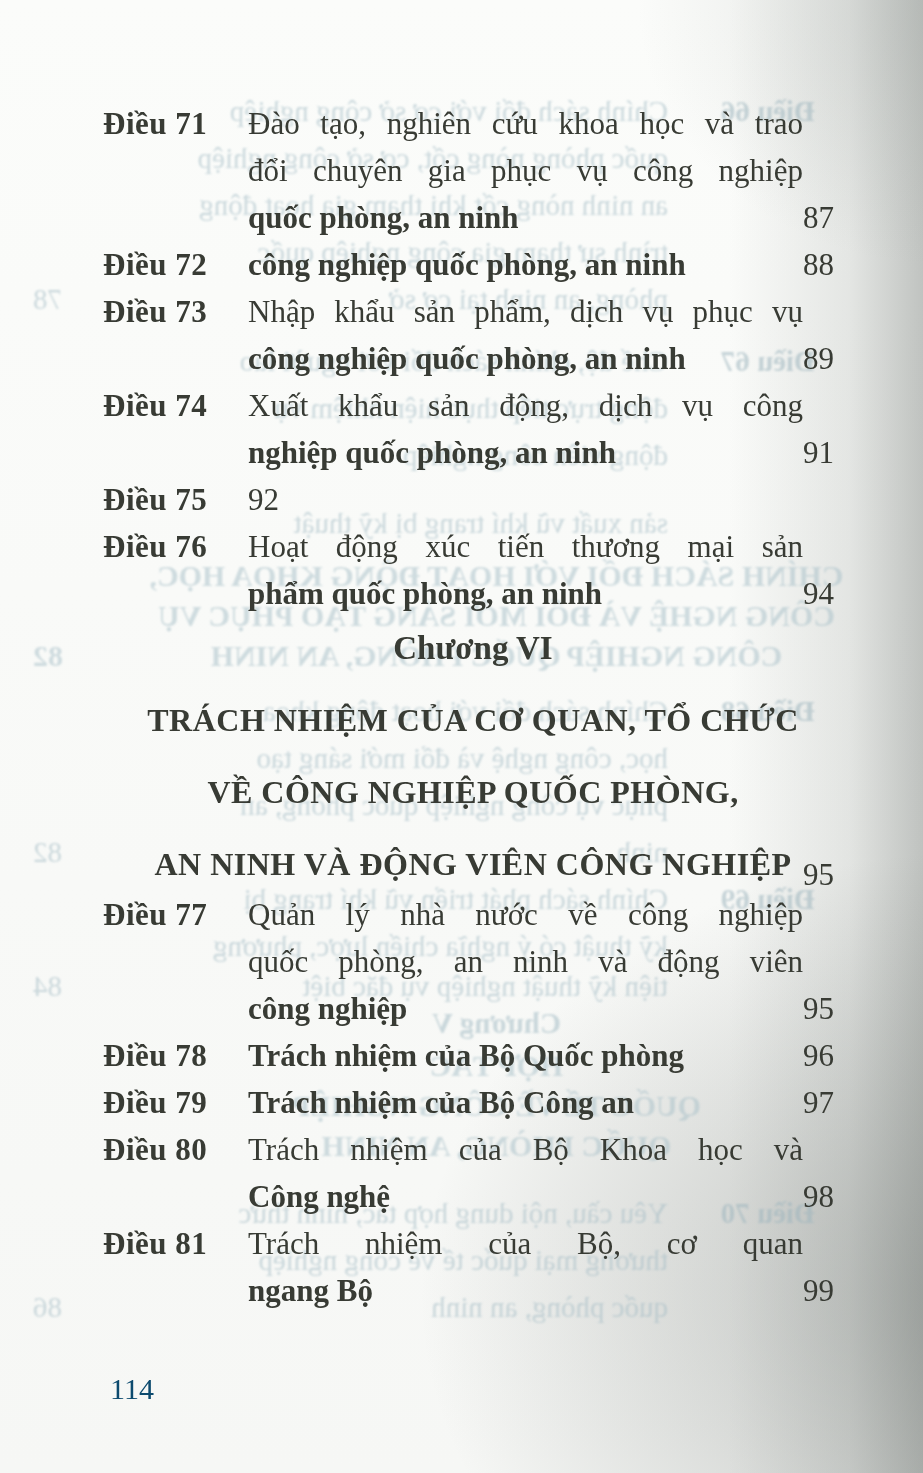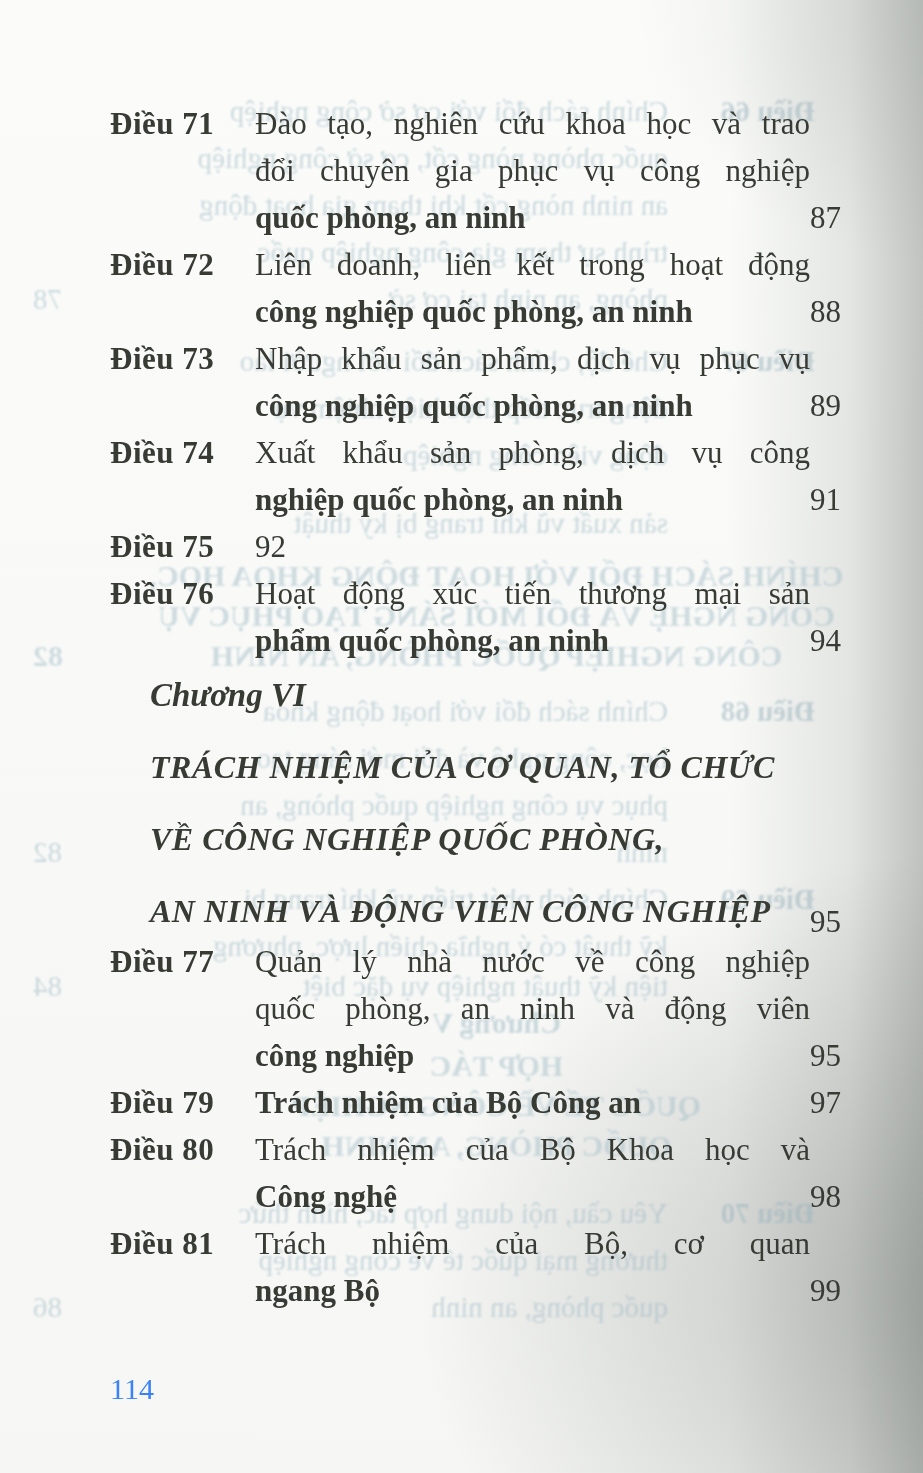--- a/index.html
+++ b/index.html
@@ -26,35 +26,35 @@
     pointer-events:none;
   }
   .ghost-line{position:absolute;left:0;width:923px;height:47px;line-height:47px;}
   .ghost-line .g-label{position:absolute;left:108px;font-weight:bold;color:#9db5be;}
   .ghost-line .g-text{position:absolute;left:255px;width:560px;}
   .ghost-line .g-page{position:absolute;right:33px;text-align:right;}
   .ghost-line.caps{font-weight:bold;text-align:center;padding-right:70px;box-sizing:border-box;font-size:30px;color:#abc2ca;}
   .ghost-line.center{font-weight:bold;text-align:center;padding-right:70px;box-sizing:border-box;}
 
   
-  .toc{position:absolute;left:110px;top:100px;width:780px;font-size:31px;line-height:47px;}
+  .toc{position:absolute;left:103px;top:100px;width:780px;font-size:31px;line-height:47px;}
   .row{display:grid;grid-template-columns:145px 555px 80px;}
   .lbl{font-weight:bold;letter-spacing:.5px;}
   .desc{}
   .desc .jline{text-align:justify;text-align-last:justify;}
   .desc .lline{text-align:left;font-weight:bold;}
   .pg{align-self:end;text-align:left;}
 
   .chap{grid-template-columns:700px 80px;margin-top:11px;margin-bottom:7px;}
-  .chapwrap{padding-left:40px;font-weight:bold;line-height:40px;font-size:32px;font-style:italic;}
+  .chapwrap{padding-left:40px;text-align:center;font-weight:bold;line-height:40px;font-size:32px;}
   .chap-title{font-size:33px;}
   .chap-line{letter-spacing:.5px;margin-top:32px;}
   .chap .pg{transform:translateY(14px);}
 
-  .footer-num{position:absolute;left:110px;top:1372px;font-size:30px;color:#3b82f6;}
+  .footer-num{position:absolute;left:110px;top:1372px;font-size:30px;color:#0c4a6e;}
 </style>
 </head>
 <body>
 
 <div class="page">
 
   <div class="ghost-layer">
       <div class="ghost-line" style="top: 88px;">
         <span class="g-label">Điều 66</span>
         <span class="g-text">Chính sách đối với cơ sở công nghiệp</span>
@@ -137,39 +137,38 @@
           <div class="jline">Đào tạo, nghiên cứu khoa học và trao</div>
           <div class="jline">đổi chuyên gia phục vụ công nghiệp</div>
           <div class="lline">quốc phòng, an ninh</div>
         </div>
     <div class="pg">87</div>
   </div>
 
   <div class="row">
     <div class="lbl">Điều 72</div>
     <div class="desc">
-          <div class="jline">Liên doanh, liên kết trong hoạt động</div>
           <div class="lline">công nghiệp quốc phòng, an ninh</div>
         </div>
     <div class="pg">88</div>
   </div>
 
   <div class="row">
     <div class="lbl">Điều 73</div>
     <div class="desc">
           <div class="jline">Nhập khẩu sản phẩm, dịch vụ phục vụ</div>
           <div class="lline">công nghiệp quốc phòng, an ninh</div>
         </div>
     <div class="pg">89</div>
   </div>
 
   <div class="row">
     <div class="lbl">Điều 74</div>
     <div class="desc">
-          <div class="jline">Xuất khẩu sản phòng, dịch vụ công</div>
+          <div class="jline">Xuất khẩu sản động, dịch vụ công</div>
           <div class="lline">nghiệp quốc phòng, an ninh</div>
         </div>
     <div class="pg">91</div>
   </div>
 
   <div class="row">
     <div class="lbl">Điều 75</div>
     <div class="pg">92</div>
   </div>
 
@@ -195,20 +194,27 @@
   <div class="row">
     <div class="lbl">Điều 77</div>
     <div class="desc">
           <div class="jline">Quản lý nhà nước về công nghiệp</div>
           <div class="jline">quốc phòng, an ninh và động viên</div>
           <div class="lline">công nghiệp</div>
         </div>
     <div class="pg">95</div>
   </div>
 
+  <div class="row">
+    <div class="lbl">Điều 78</div>
+    <div class="desc">
+          <div class="lline">Trách nhiệm của Bộ Quốc phòng</div>
+        </div>
+    <div class="pg">96</div>
+  </div>
 
   <div class="row">
     <div class="lbl">Điều 79</div>
     <div class="desc">
           <div class="lline">Trách nhiệm của Bộ Công an</div>
         </div>
     <div class="pg">97</div>
   </div>
 
   <div class="row">

